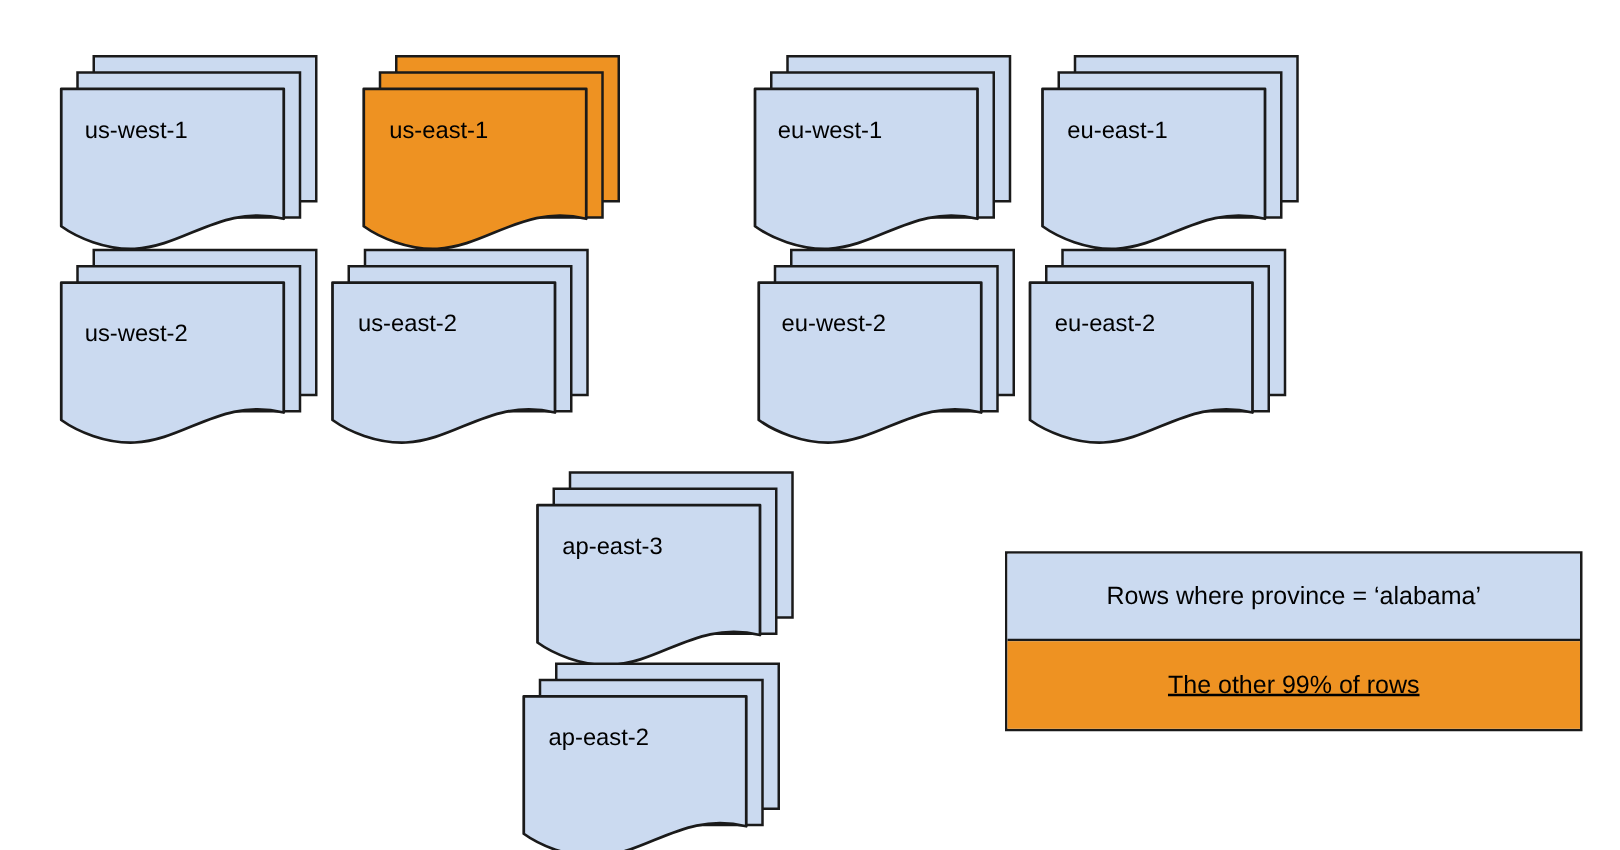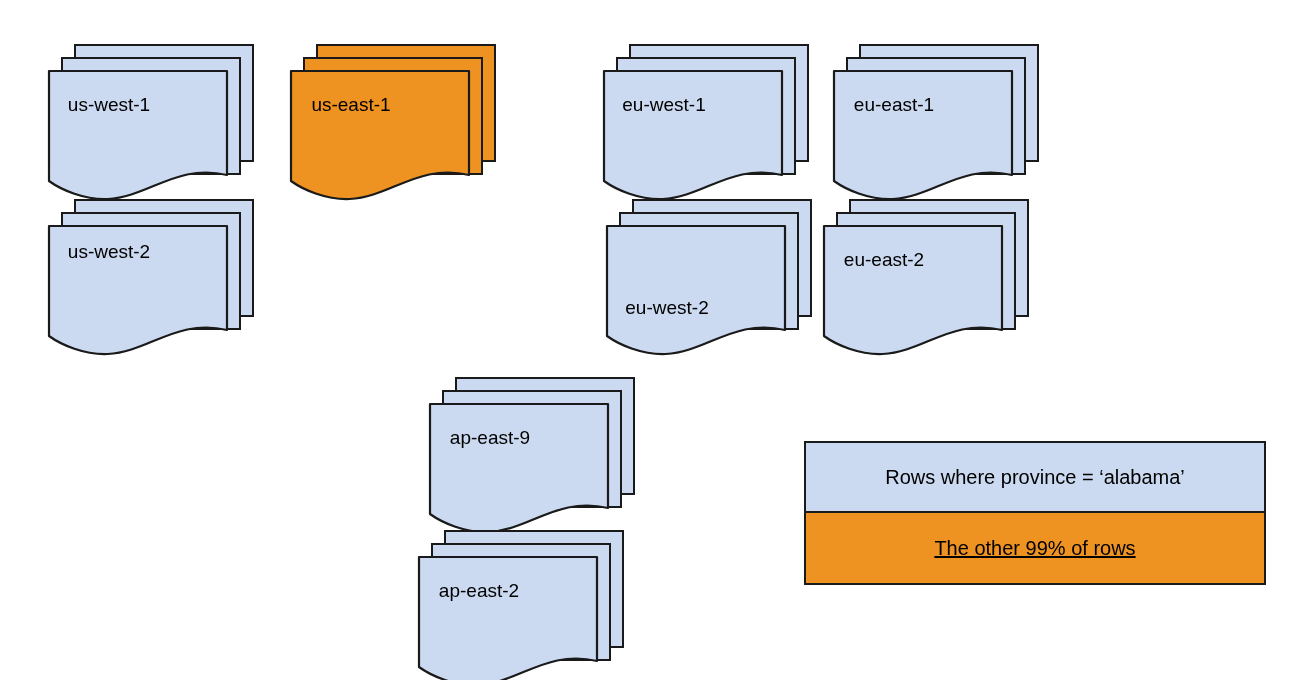--- a/index.html
+++ b/index.html
@@ -126,33 +126,45 @@
     <div class="doc-group" style="left: 20px; top: 197px;">
       <svg width="210" height="166" viewBox="-29 -29 210 166">
         <g transform="translate(26,-26)">
           <rect x="0" y="0" width="178" height="116" fill="#cbdaf0" stroke="#1a1a1a" stroke-width="2"></rect>
         </g>
         <g transform="translate(13,-13)">
           <rect x="0" y="0" width="178" height="116" fill="#cbdaf0" stroke="#1a1a1a" stroke-width="2"></rect>
         </g>
         <path d="M 0 0 L 178 0 L 178 104 C 128.16 92, 99.68 126, 58.74 128 C 35.6 129, 12.46 119, 0 110 Z" fill="#cbdaf0" stroke="#1a1a1a" stroke-width="2.2" stroke-linejoin="round"></path>
       </svg>
-      <div class="doc-label" style="top: 44px; text-align: center;">us-west-2</div>
+      <div class="doc-label" style="top: 60px; text-align: center;">us-west-2</div>
+    </div>
+    <div class="doc-group" style="left: 237px; top: 197px;">
+      <svg width="210" height="166" viewBox="-29 -29 210 166">
+        <g transform="translate(26,-26)">
+          <rect x="0" y="0" width="178" height="116" fill="#cbdaf0" stroke="#1a1a1a" stroke-width="2"></rect>
+        </g>
+        <g transform="translate(13,-13)">
+          <rect x="0" y="0" width="178" height="116" fill="#cbdaf0" stroke="#1a1a1a" stroke-width="2"></rect>
+        </g>
+        <path d="M 0 0 L 178 0 L 178 104 C 128.16 92, 99.68 126, 58.74 128 C 35.6 129, 12.46 119, 0 110 Z" fill="#cbdaf0" stroke="#1a1a1a" stroke-width="2.2" stroke-linejoin="round"></path>
+      </svg>
+      <div class="doc-label" style="top: 52px;">us-east-2</div>
     </div>
     <div class="doc-group" style="left: 578px; top: 197px;">
       <svg width="210" height="166" viewBox="-29 -29 210 166">
         <g transform="translate(26,-26)">
           <rect x="0" y="0" width="178" height="116" fill="#cbdaf0" stroke="#1a1a1a" stroke-width="2"></rect>
         </g>
         <g transform="translate(13,-13)">
           <rect x="0" y="0" width="178" height="116" fill="#cbdaf0" stroke="#1a1a1a" stroke-width="2"></rect>
         </g>
         <path d="M 0 0 L 178 0 L 178 104 C 128.16 92, 99.68 126, 58.74 128 C 35.6 129, 12.46 119, 0 110 Z" fill="#cbdaf0" stroke="#1a1a1a" stroke-width="2.2" stroke-linejoin="round"></path>
       </svg>
-      <div class="doc-label" style="top: 52px; margin-top: 48px;">eu-west-2</div>
+      <div class="doc-label" style="top: 52px;">eu-west-2</div>
     </div>
     <div class="doc-group" style="left: 795px; top: 197px;">
       <svg width="210" height="166" viewBox="-29 -29 210 166">
         <g transform="translate(26,-26)">
           <rect x="0" y="0" width="178" height="116" fill="#cbdaf0" stroke="#1a1a1a" stroke-width="2"></rect>
         </g>
         <g transform="translate(13,-13)">
           <rect x="0" y="0" width="178" height="116" fill="#cbdaf0" stroke="#1a1a1a" stroke-width="2"></rect>
         </g>
         <path d="M 0 0 L 178 0 L 178 104 C 128.16 92, 99.68 126, 58.74 128 C 35.6 129, 12.46 119, 0 110 Z" fill="#cbdaf0" stroke="#1a1a1a" stroke-width="2.2" stroke-linejoin="round"></path>
@@ -162,21 +174,21 @@
     <div class="doc-group" style="left: 401px; top: 375px;">
       <svg width="210" height="166" viewBox="-29 -29 210 166">
         <g transform="translate(26,-26)">
           <rect x="0" y="0" width="178" height="116" fill="#cbdaf0" stroke="#1a1a1a" stroke-width="2"></rect>
         </g>
         <g transform="translate(13,-13)">
           <rect x="0" y="0" width="178" height="116" fill="#cbdaf0" stroke="#1a1a1a" stroke-width="2"></rect>
         </g>
         <path d="M 0 0 L 178 0 L 178 104 C 128.16 92, 99.68 126, 58.74 128 C 35.6 129, 12.46 119, 0 110 Z" fill="#cbdaf0" stroke="#1a1a1a" stroke-width="2.2" stroke-linejoin="round"></path>
       </svg>
-      <div class="doc-label" style="top: 52px;">ap-east-9</div>
+      <div class="doc-label" style="top: 52px;">ap-east-3</div>
     </div>
     <div class="doc-group" style="left: 390px; top: 528px;">
       <svg width="210" height="166" viewBox="-29 -29 210 166">
         <g transform="translate(26,-26)">
           <rect x="0" y="0" width="178" height="116" fill="#cbdaf0" stroke="#1a1a1a" stroke-width="2"></rect>
         </g>
         <g transform="translate(13,-13)">
           <rect x="0" y="0" width="178" height="116" fill="#cbdaf0" stroke="#1a1a1a" stroke-width="2"></rect>
         </g>
         <path d="M 0 0 L 178 0 L 178 104 C 128.16 92, 99.68 126, 58.74 128 C 35.6 129, 12.46 119, 0 110 Z" fill="#cbdaf0" stroke="#1a1a1a" stroke-width="2.2" stroke-linejoin="round"></path>

